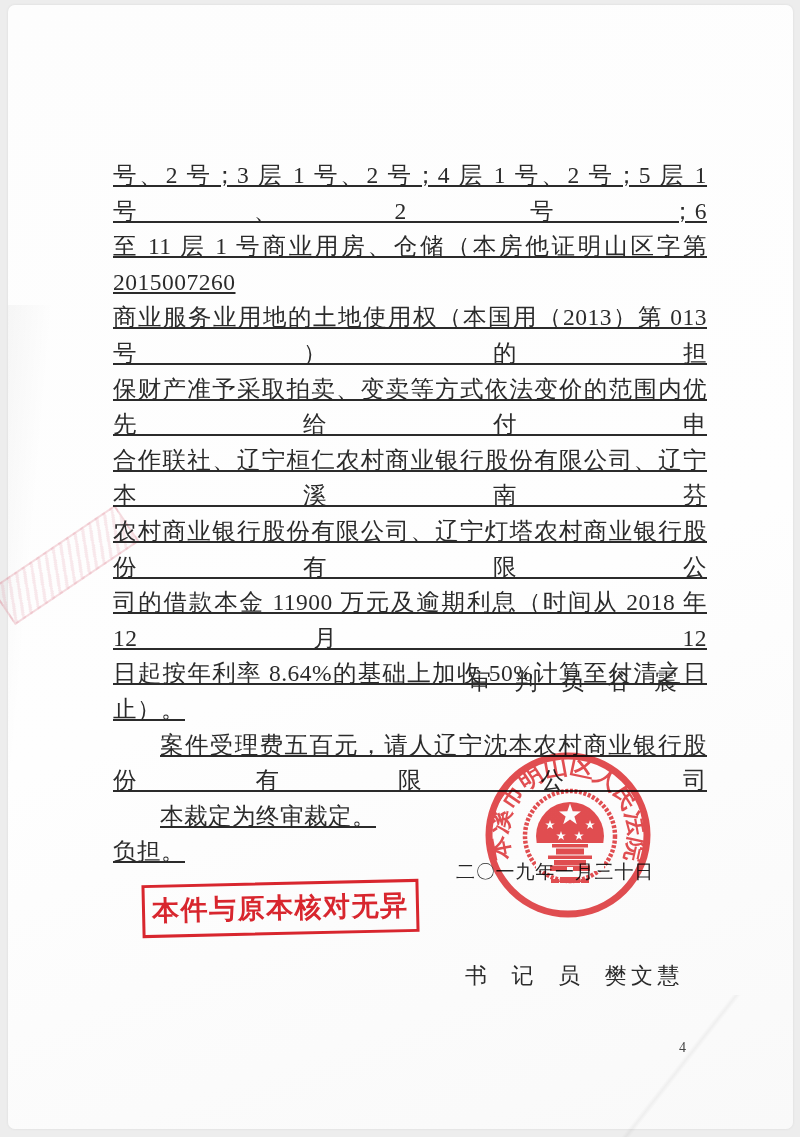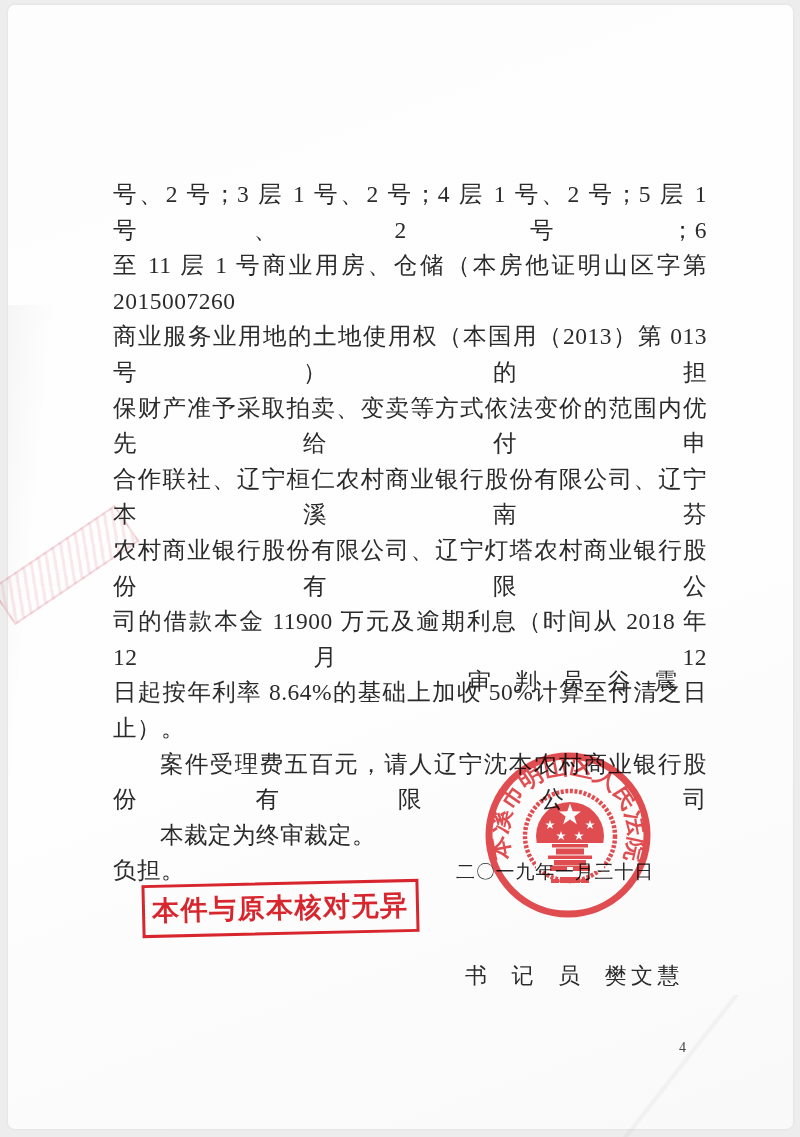--- a/index.html
+++ b/index.html
@@ -23,26 +23,27 @@
     position:absolute;
     left:8px;top:5px;
     width:785px;height:1124px;
     background:linear-gradient(160deg,#fdfdfd 0%,#fefefe 55%,#f9f9f9 100%);
     border-radius:7px;
     box-shadow:0 0 3px rgba(0,0,0,0.08);
   }
   
   .body-text{
     position:absolute;
-    left:105px;top:172px;           
+    left:105px;top:153px;           
     width:594px;
     font-size:23.5px;
     line-height:35.6px;
     color:var(--ink);
     letter-spacing:0.5px;
+    text-decoration:underline;
   }
   .bline{text-align:justify;}
   .bline.flush{text-align-last:justify;}
   .bline.indent{text-indent:2em;}
   
   .sig-line{
     position:absolute;
     color:var(--ink);
     font-size:23px;
     white-space:nowrap;

